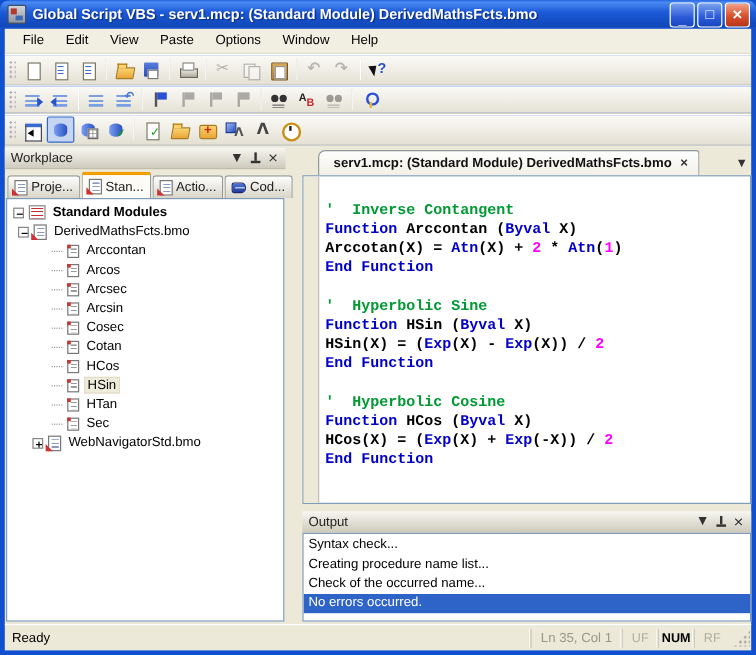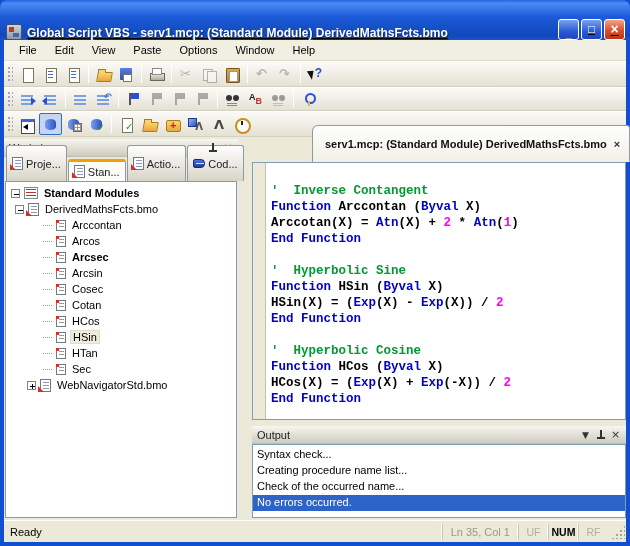--- a/index.html
+++ b/index.html
@@ -1,22 +1,22 @@
 <!DOCTYPE html>
 <html><head>
 <meta charset="utf-8">
 <style>
   html,body{margin:0;padding:0;background:#3a6ea5;font-family:"Liberation Sans",sans-serif;}
   *{box-sizing:border-box;}
   .window{position:relative;width:630px;height:546px;display:flex;flex-direction:column;
     background:#1050d0;padding:0 4px 4px;overflow:hidden;}
   
-  .titlebar{height:40px;margin:0 -4px;border-radius:8px 8px 0 0;display:flex;align-items:flex-end;
+  .titlebar{height:24px;margin:0 -4px;border-radius:8px 8px 0 0;display:flex;align-items:center;
     background:linear-gradient(180deg,#2664e0 0%,#4a8af2 8%,#1c5ad8 42%,#1148ba 90%,#1a55cc 100%);
-    padding:0 5px 0 6px;flex:none;text-decoration:underline;}
+    padding:0 5px 0 6px;flex:none;}
   .app-icon{width:16px;height:16px;margin-right:5px;flex:none;position:relative;
     background:linear-gradient(180deg,#cfd4da,#8d97a3);border:1px solid #41506a;border-radius:2px;}
   .app-icon::before{content:"";position:absolute;left:2px;top:2px;width:5px;height:5px;background:#b23a2a;}
   .app-icon::after{content:"";position:absolute;right:2px;bottom:2px;width:6px;height:4px;background:#3f68b0;}
   .title-text{color:#fff;font-weight:bold;font-size:12px;text-shadow:1px 1px 1px #0a2a7a;
     white-space:nowrap;overflow:hidden;flex:1;}
   .win-controls{display:flex;gap:2px;flex:none;}
   .wbtn{width:21px;height:21px;border-radius:3px;border:1px solid #fff;color:#fff;
     font:bold 12px/19px "Liberation Sans",sans-serif;text-align:center;cursor:default;}
   .wb-minimize,.wb-maximize{background:linear-gradient(180deg,#7ba1ef,#2a5ad8 60%,#1a46c0);}
@@ -107,21 +107,21 @@
   
   .workplace{width:234px;flex:none;display:flex;flex-direction:column;margin-right:14px;min-height:0;}
   .panel-header{height:18px;display:flex;align-items:center;padding:0 3px 0 5px;
     background:linear-gradient(180deg,#f7f6f0,#cfccbe);border-bottom:1px solid #c0bdae;flex:none;}
   .panel-title{font-size:11px;color:#222;flex:1;}
   .ph-btn{width:15px;height:14px;text-align:center;font:9px/14px "DejaVu Sans",sans-serif;color:#333;flex:none;}
   .pin-ic{position:relative;width:15px;height:14px;flex:none;}
   .pin-ic::before{content:"";position:absolute;left:7px;top:2px;width:2px;height:7px;background:#333;}
   .pin-ic::after{content:"";position:absolute;left:4px;top:9px;width:8px;height:2px;background:#333;}
   .wp-tabs{height:24px;display:flex;align-items:flex-end;padding:2px 2px 0 2px;gap:1px;flex:none;}
-  .wtab{height:36px;display:flex;align-items:center;gap:3px;padding:0 5px;font-size:11px;color:#222;
+  .wtab{height:19px;display:flex;align-items:center;gap:3px;padding:0 5px;font-size:11px;color:#222;
     background:linear-gradient(180deg,#fefefe,#d8d5c8);border:1px solid #919b9c;border-bottom:none;
     border-radius:3px 3px 0 0;white-space:nowrap;}
   .wtab.active{height:22px;background:#fcfbf6;border-top:3px solid #f0a000;font-weight:normal;z-index:2;}
   .tico{position:relative;flex:none;}
   .t-script,.t-script-action,.t-module{width:11px;height:13px;background:#fff;border:1px solid #777;position:relative;}
   .t-script::before,.t-script-action::before,.t-module::before{content:"";position:absolute;left:2px;top:2px;width:6px;height:8px;
     background:repeating-linear-gradient(180deg,#8899bb 0 1px,transparent 1px 3px);}
   .t-script::after,.t-script-action::after,.t-module::after{content:"";position:absolute;left:-3px;bottom:-1px;
     border-bottom:6px solid #d03030;border-right:6px solid transparent;}
   .t-code-book{width:12px;height:9px;background:linear-gradient(#4a72d8,#23409a);border:1px solid #1a2a70;
@@ -139,23 +139,23 @@
   .t-modules{width:14px;height:12px;position:relative;background:#fff;border:1px solid #888;flex:none;}
   .t-modules::before{content:"";position:absolute;left:1px;top:1px;right:1px;height:9px;
     background:repeating-linear-gradient(180deg,#c03030 0 1px,transparent 1px 3px);}
   .t-procedure{width:10px;height:11px;background:#fff;border:1px solid #777;position:relative;flex:none;}
   .t-procedure::before{content:"";position:absolute;left:2px;top:2px;width:5px;height:6px;
     background:repeating-linear-gradient(180deg,#999 0 1px,transparent 1px 3px);}
   .t-procedure::after{content:"";position:absolute;left:-1px;top:-1px;width:3px;height:3px;background:#d03030;}
   
   .rightcol{flex:1;display:flex;flex-direction:column;min-width:0;min-height:0;}
   .ed-tabbar{height:23px;display:flex;align-items:flex-end;padding-left:13px;flex:none;}
-  .ed-tab{height:37px;display:flex;align-items:center;gap:6px;padding:0 8px 0 12px;
+  .ed-tab{height:21px;display:flex;align-items:center;gap:6px;padding:0 8px 0 12px;
     background:linear-gradient(180deg,#fefefe,#f2f0e6);border:1px solid #919b9c;border-bottom:none;
-    border-radius:6px 3px 0 0;font-size:11px;font-weight:bold;color:#111;white-space:nowrap;z-index:2;margin-left:47px;}
+    border-radius:6px 3px 0 0;font-size:11px;font-weight:bold;color:#111;white-space:nowrap;z-index:2;}
   .ed-tab-close{font:bold 11px/11px "Liberation Sans",sans-serif;color:#333;padding:0 1px;}
   .ed-dd{margin-left:auto;width:16px;text-align:center;font:8px/20px "DejaVu Sans",sans-serif;color:#333;}
   .ed-frame{flex:1;border:1px solid #7f9db9;background:#fff;display:flex;min-height:0;overflow:hidden;}
   .gutter{width:13px;background:#ece9d8;border-right:1px solid #c4c1b2;flex:none;}
   .code{flex:1;padding:4px 2px 2px 5px;font:bold 12.5px/16px "Liberation Mono",monospace;
     white-space:pre;overflow:hidden;}
   .c-pl{color:#000;}
   .c-kw{color:#0000c8;}
   .c-com{color:#009933;}
   .c-num{color:#ff00ff;}
@@ -365,21 +365,21 @@
           <div class="trow" style="padding-left: 37px;">
             <span class="exp-sp"></span>
             <span class="t-procedure"></span>
             <span class="lbl">Arccontan</span>
           </div>
           <div class="trow" style="padding-left: 37px;">
             <span class="exp-sp"></span>
             <span class="t-procedure"></span>
             <span class="lbl">Arcos</span>
           </div>
-          <div class="trow" style="padding-left: 37px; font-weight: bold;">
+          <div class="trow" style="padding-left: 37px;">
             <span class="exp-sp"></span>
             <span class="t-procedure"></span>
             <span class="lbl">Arcsec</span>
           </div>
           <div class="trow" style="padding-left: 37px;">
             <span class="exp-sp"></span>
             <span class="t-procedure"></span>
             <span class="lbl">Arcsin</span>
           </div>
           <div class="trow" style="padding-left: 37px;">

